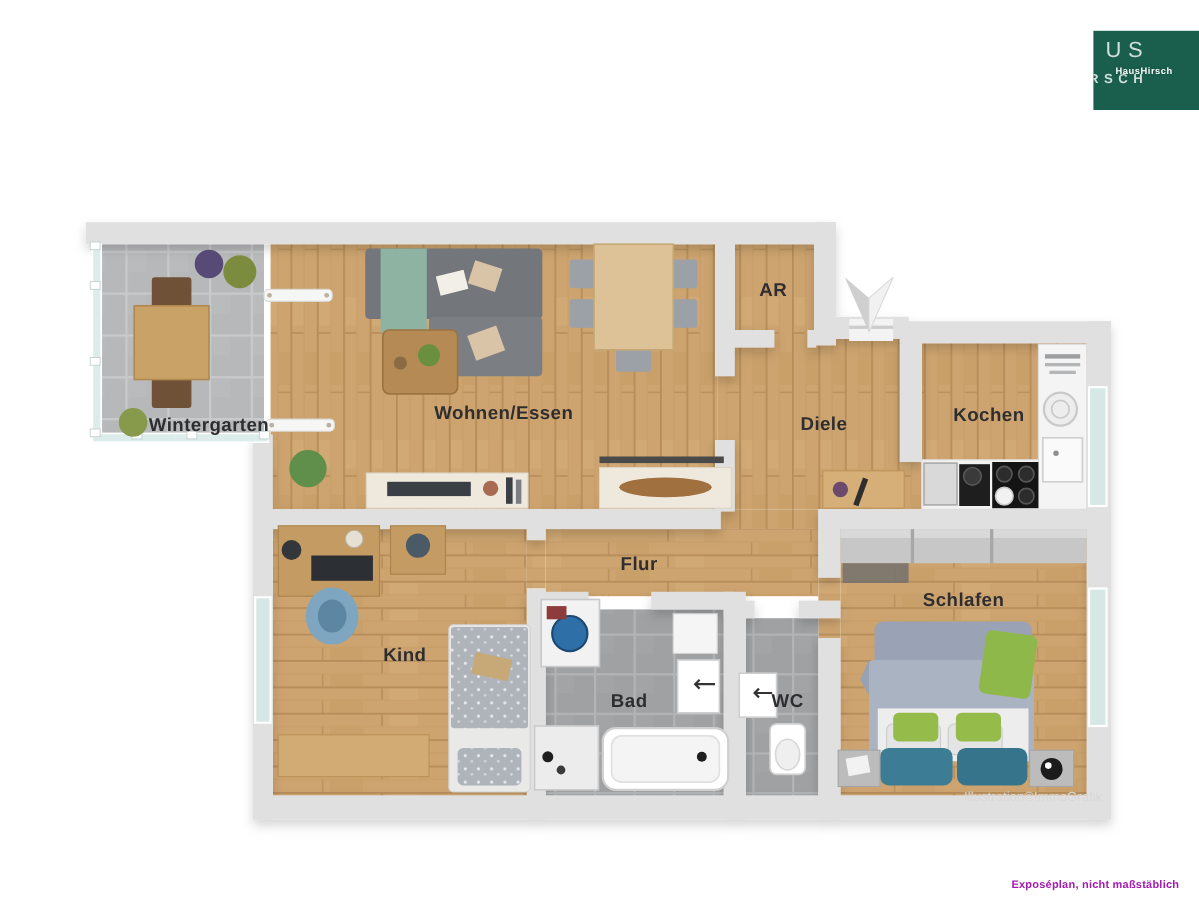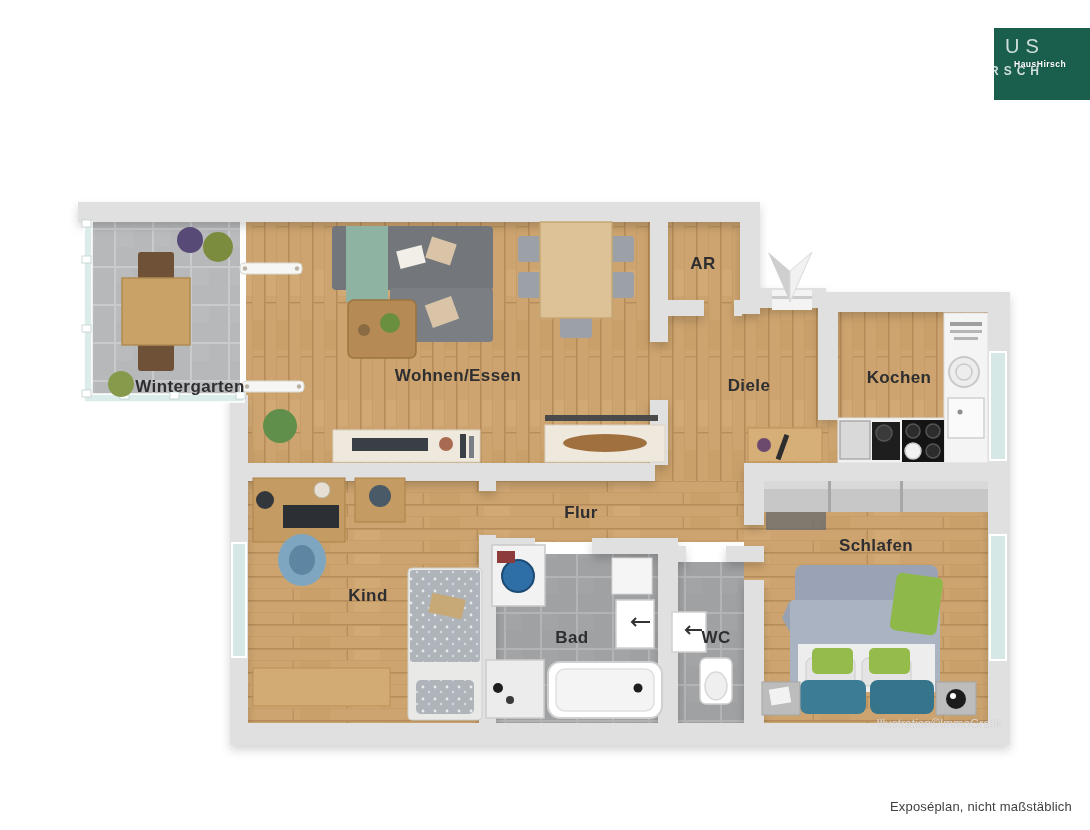--- a/index.html
+++ b/index.html
@@ -8,22 +8,22 @@
   
   #logo{position:absolute;top:28px;right:0;width:96px;height:72px;background:#1a5f4e;
         overflow:hidden;color:#cfdeda;}
   #logo .l1{position:absolute;top:7px;left:11px;font-size:20px;font-weight:500;
             letter-spacing:6px;white-space:nowrap;}
   #logo .l2{position:absolute;top:36px;left:-4px;font-size:12px;font-weight:700;
             letter-spacing:5px;white-space:nowrap;}
   #logo .overlay{position:absolute;top:31px;left:6px;font-size:8.5px;font-weight:700;
             color:#ffffff;letter-spacing:.5px;text-shadow:0 0 2px rgba(20,70,58,.9);white-space:nowrap;padding-left:14px;}
   
-  #footer-note{position:absolute;top:799px;right:18px;font-size:13px;font-weight:400;
-            color:#404040;letter-spacing:.2px;}
+  #footer-note{position:absolute;top:799px;right:18px;font-size:10px;font-weight:700;
+            color:#a21caf;letter-spacing:.2px;}
   .room-label{font:600 17px "Liberation Sans",sans-serif;fill:#2e2e31;letter-spacing:.4px;}
   .watermark{font:500 12px "Liberation Sans",sans-serif;fill:#d8d8d8;}
   svg{position:absolute;left:0;top:0;}
 </style>
 </head>
 <body>
 
 <div id="stage">
 
 <svg width="1090" height="830" viewBox="0 0 1090 830">

